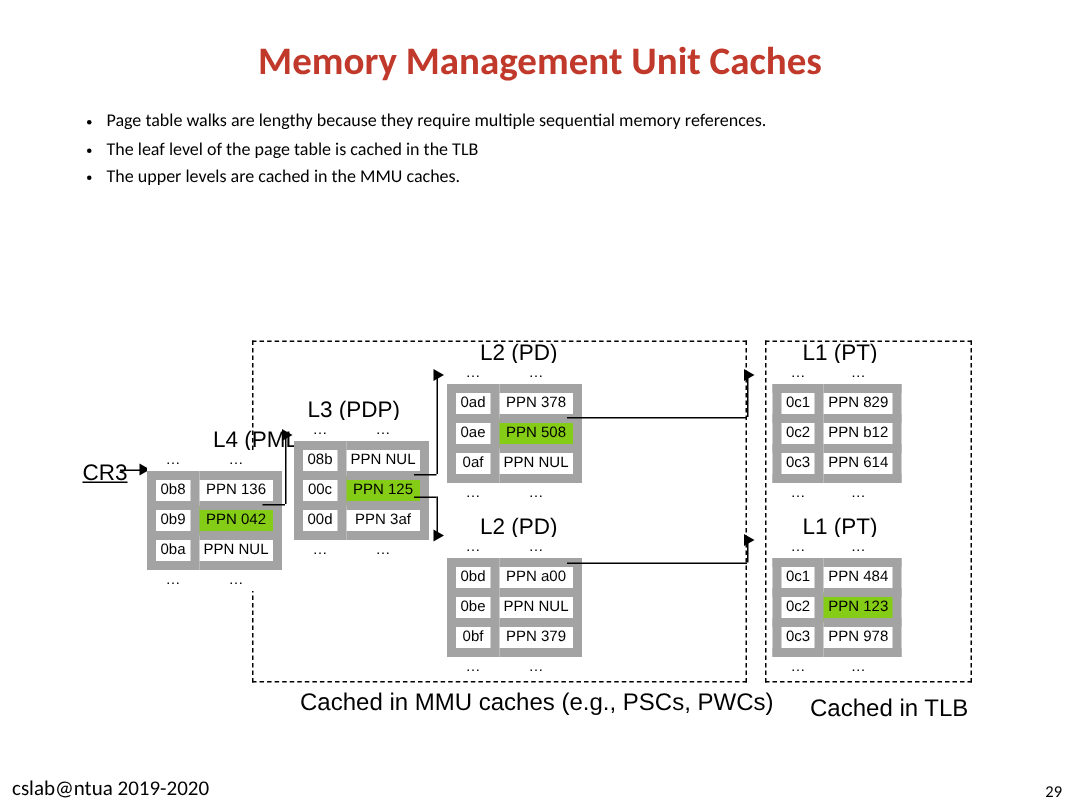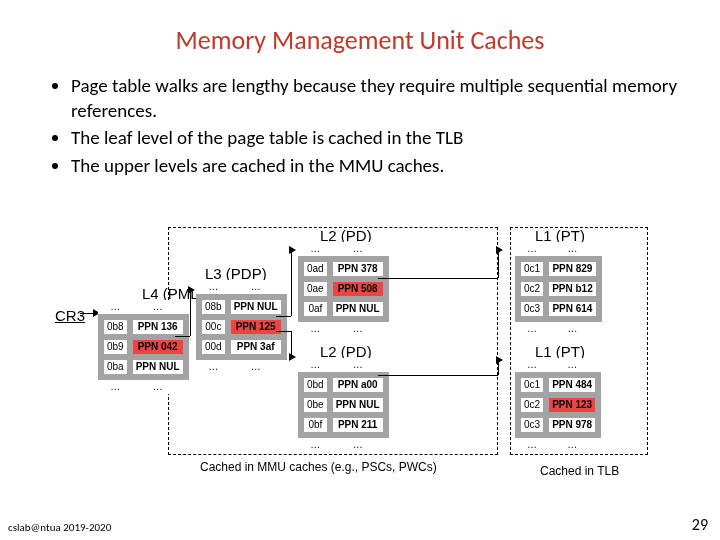--- a/index.html
+++ b/index.html
@@ -8,53 +8,53 @@
     height: 540px;
     background: #fff;
     font-family: Calibri, Arial, sans-serif;
     position: relative;
     overflow: hidden;
   }
   .title {
     text-align: center;
     color: #c0392b;
     font-size: 26px;
-    font-weight: 400;
+    font-weight: 700;
     padding-top: 24px;
     padding-bottom: 18px;
   }
   .bullets {
     padding: 0 40px 0 55px;
-    font-size: 19px;
+    font-size: 12px;
     color: #000;
     line-height: 1.3;
   }
   .bullets li { margin-bottom: 3px; list-style: disc; margin-left: 16px; }
   .diagram {
     position: absolute;
     top: 235px;
     left: 60px;
     width: 600px;
     height: 255px;
     font-family: Arial, sans-serif;
     font-size: 10px;
     color: #000;
   }
   .footer-left {
     position: absolute;
     bottom: 6px;
     left: 8px;
-    font-size: 11px;
+    font-size: 14px;
     color: #000;
   }
   .footer-right {
     position: absolute;
     bottom: 6px;
     right: 12px;
-    font-size: 16px;
+    font-size: 11px;
     color: #000;
   }
   .dashed-box {
     position: absolute;
     border: 1.5px dashed #000;
   }
   .tbl-label {
     position: absolute;
     font-size: 15px;
     white-space: nowrap;
@@ -68,38 +68,38 @@
   .tbl td {
     border: 6px solid #a3a3a3;
     padding: 0 3px;
     height: 14px;
     line-height: 14px;
     text-align: center;
     white-space: nowrap;
   }
   .tbl td.dots { border: none; font-size: 10px; }
   .tbl td.idx { border-right: 1px solid #000; min-width: 22px; }
-  .tbl td.val { min-width: 48px; font-weight: bold; }
-  .tbl td.hl { background: #ef4444; }
+  .tbl td.val { min-width: 48px; }
+  .tbl td.hl { background: #84cc16; }
   .arrow {
     position: absolute;
     width: 0; height: 0;
     border-top: 4px solid transparent;
     border-bottom: 4px solid transparent;
     border-left: 7px solid #000;
   }
   .line-h {
     position: absolute; height: 1px; background: #000;
   }
   .line-v {
     position: absolute; width: 1px; background: #000;
   }
   .caption {
     position: absolute;
-    font-size: 12px;
+    font-size: 16px;
     text-align: left;
     white-space: nowrap;
   }
 </style>
 </head>
 <body>
 
 <div class="title">Memory Management Unit Caches</div>
 
 <ul class="bullets">
@@ -217,21 +217,21 @@
     <tr>
           <td class="idx">0bd</td>
           <td class="val">PPN a00</td>
         </tr>
     <tr>
           <td class="idx">0be</td>
           <td class="val">PPN NUL</td>
         </tr>
     <tr>
           <td class="idx">0bf</td>
-          <td class="val">PPN 211</td>
+          <td class="val">PPN 379</td>
         </tr>
     <tr>
           <td class="dots">…</td>
           <td class="dots">…</td>
         </tr>
   </tbody>
     </table>
 
   <div class="line-h" style="left:318px; top:43px; width:120px;"></div>
   <div class="line-v" style="left:438px; top:15px; height:28px;"></div>

